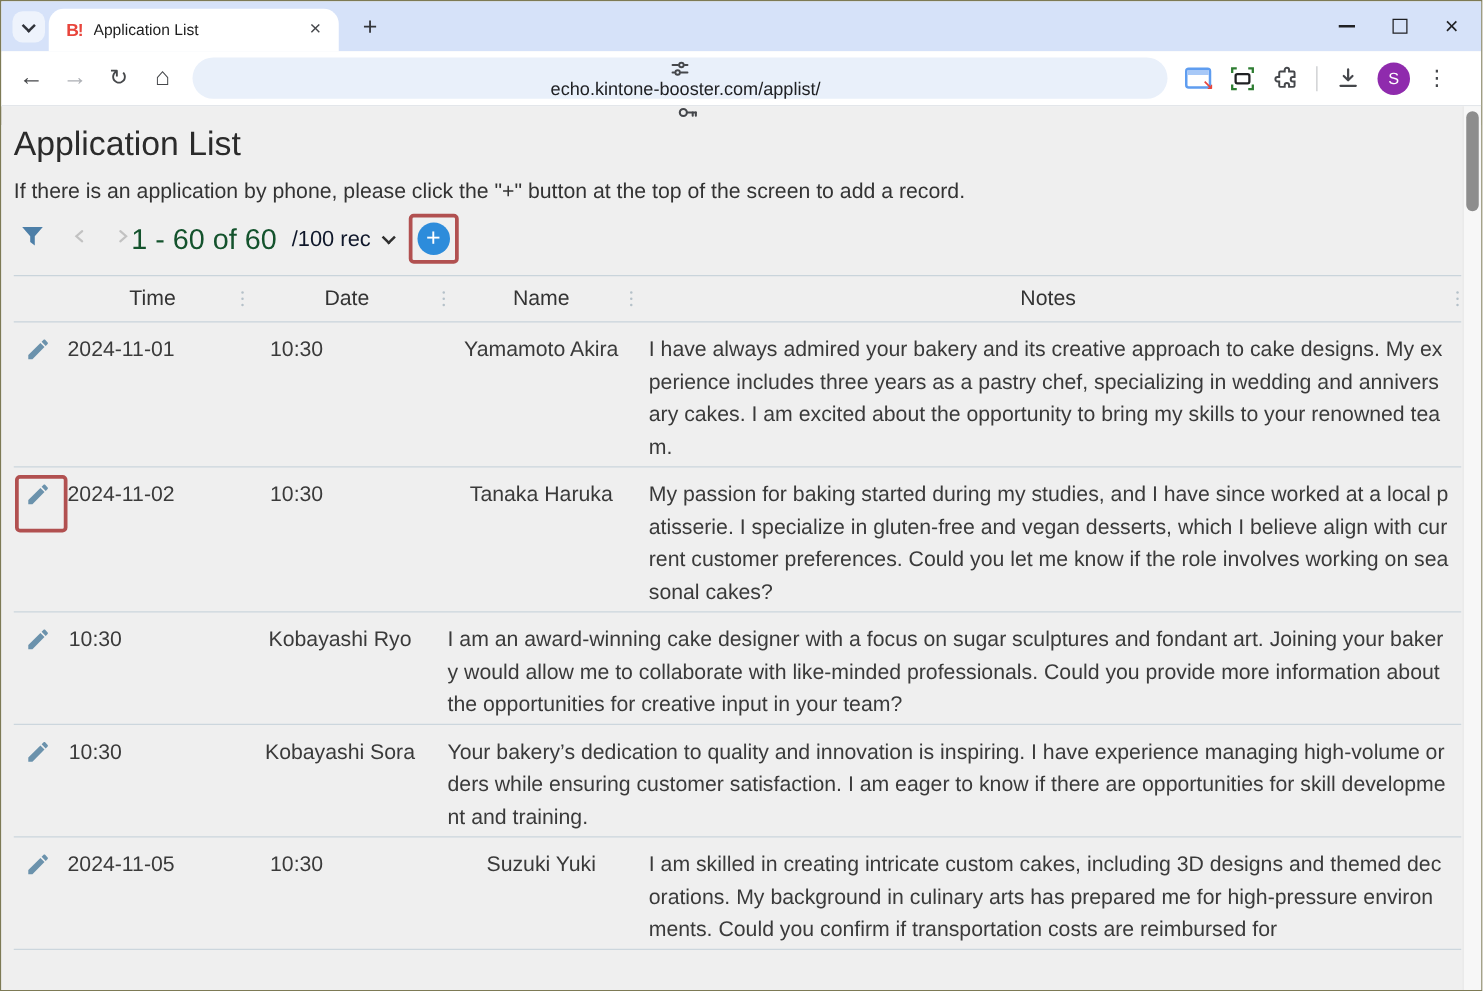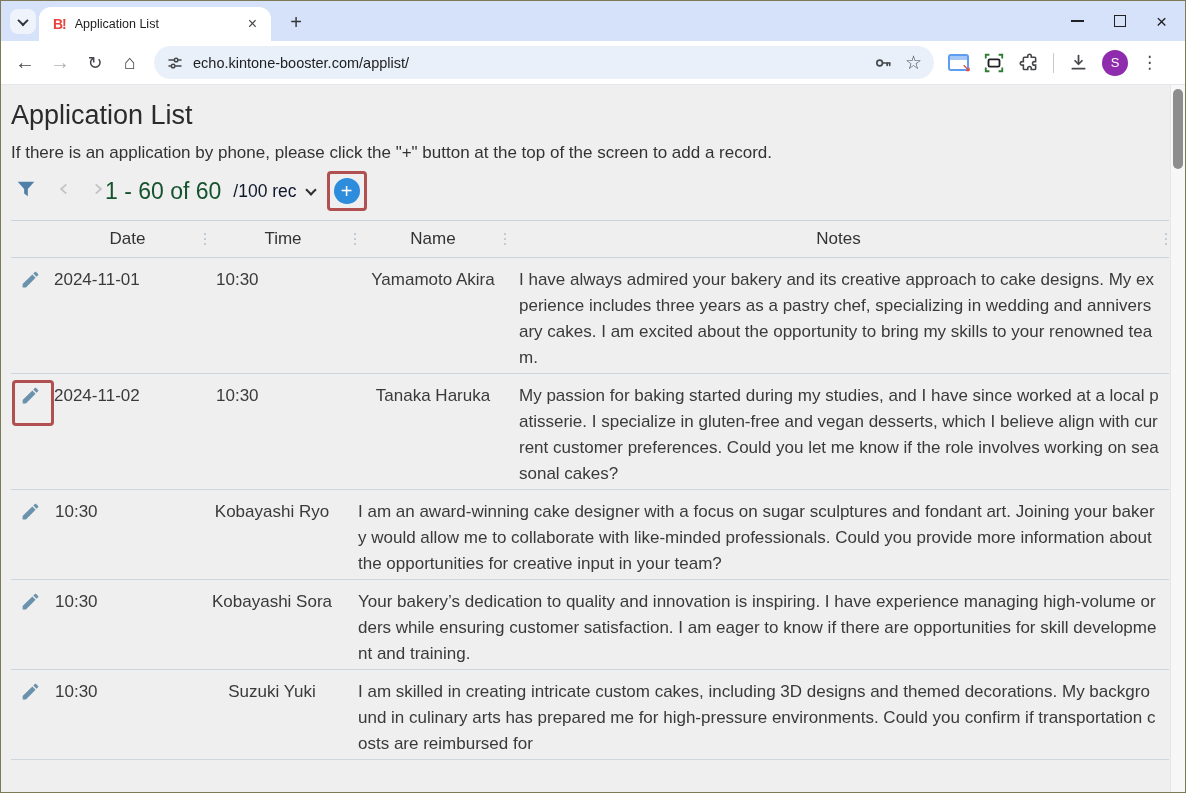--- a/index.html
+++ b/index.html
@@ -28,21 +28,21 @@
   .win-max { width:12px; height:12px; border:1.5px solid #202124; display:inline-block; }
   .win-x { font-size:19px; color:#202124; line-height:1; }
 
   
   .toolbar { position:relative; height:44px; background:#ffffff; display:flex; align-items:center;
              border-bottom:1px solid #e3e6ea; }
   .nav-ic { width:22px; text-align:center; font-size:20px; color:#46484b; margin-left:13px; cursor:pointer; }
   .nav-ic.disabled { color:#aeb1b6; }
   .nav-ic.reload { font-size:18px; }
   .addressbar { margin-left:13px; width:780px; height:33px; background:#e9f0fa; border-radius:17px;
-                display:flex; align-items:center; padding:0 12px; }
+                display:flex; align-items:center; padding:0 12px;flex-direction:column; }
   .urltext { font-size:14.5px; color:#202124; flex:1; margin-left:9px; }
   .ab-icon { display:flex; align-items:center; margin-left:12px; }
   .star { font-size:19px; color:#45474b; margin-left:12px; }
   .ext-icon { margin-left:14px; display:flex; align-items:center; cursor:pointer; }
   .cap-win { position:relative; width:21px; height:17px; border:2px solid #5f9df0; border-radius:3px;
              background:#ffffff; }
   .cap-win .bar { position:absolute; top:0; left:0; right:0; height:4px; background:#a7c8f7; }
   .cap-win .arr { position:absolute; right:-4px; bottom:-6px; color:#e8453c; font-size:11px; font-weight:bold; }
   .sep-v { width:1px; height:20px; background:#c7c9cc; margin-left:13px; }
   .avatar { width:26px; height:26px; border-radius:50%; background:#8f2bad; color:#ffffff;
@@ -204,36 +204,36 @@
         <span class="caret"></span>
       </span>
       <span class="hl-box addbox">
         <span class="addbtn">+</span>
       </span>
     </div>
 
     <div class="tbl">
       <div class="thead">
         <div class="th c-edit"></div>
+        <div class="th c-time">
+          <span>Time</span>
+          <span class="grip">
+              <i></i>
+              <i></i>
+              <i></i>
+            </span>
+        </div>
         <div class="th c-date">
           <span>Date</span>
           <span class="grip">
               <i></i>
               <i></i>
               <i></i>
             </span>
         </div>
-        <div class="th c-time">
-          <span>Time</span>
-          <span class="grip">
-              <i></i>
-              <i></i>
-              <i></i>
-            </span>
-        </div>
         <div class="th c-name">
           <span>Name</span>
           <span class="grip">
               <i></i>
               <i></i>
               <i></i>
             </span>
         </div>
         <div class="th c-notes">
           <span>Notes</span>
@@ -302,20 +302,21 @@
           </div>
 
           <div class="trow">
             <div class="cell-edit">
               <span class="pencil-wrap">
                 <svg width="21" height="21" viewBox="0 0 24 24">
                   <path d="M3 17.2V21h3.8L17.8 9.9l-3.7-3.7L3 17.2zM20.7 7c.4-.4.4-1 0-1.4l-2.3-2.3c-.4-.4-1-.4-1.4 0l-1.8 1.8 3.7 3.7L20.7 7z" fill="#6b92ac"></path>
                 </svg>
               </span>
             </div>
+            <div class="cell-date">2024-11-05</div>
             <div class="cell-time">10:30</div>
             <div class="cell-name">Suzuki Yuki</div>
             <div class="cell-notes">I am skilled in creating intricate custom cakes, including 3D designs and themed decorations. My background in culinary arts has prepared me for high-pressure environments. Could you confirm if transportation costs are reimbursed for</div>
           </div>
         </div>
     </div>
   </div>
 
   <div class="scrollbar">
     <div class="scroll-thumb"></div>

